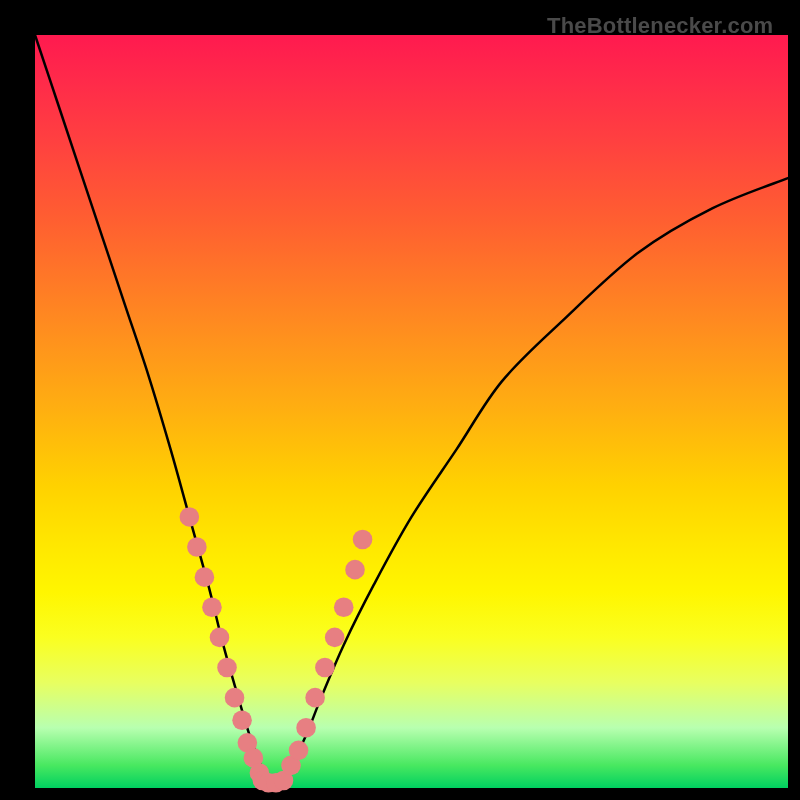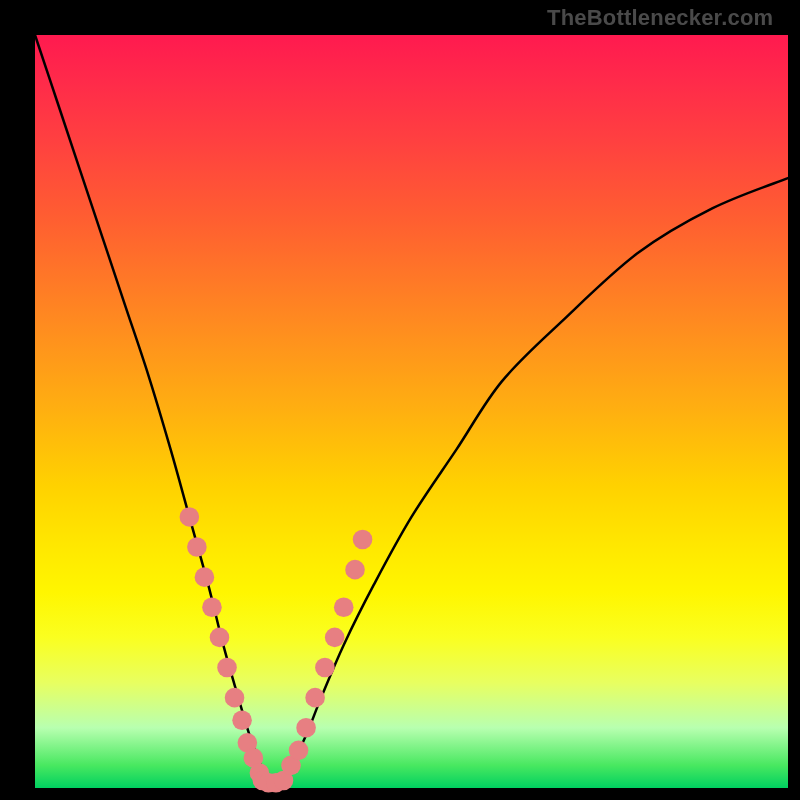--- a/index.html
+++ b/index.html
@@ -48,21 +48,21 @@
     position: absolute;
     top: 0;
     left: 0;
   }
 </style>
 </head>
 <body>
 
 <div class="frame">
   <div class="plot-area" id="plot" style="left: 35px; top: 35px; width: 753px; height: 753px;"></div>
-  <div class="watermark" id="wm" style="left: 547px; top: 5px; font-size: 22px; text-align: center;">TheBottlenecker.com</div>
+  <div class="watermark" id="wm" style="left: 547px; top: 13px; font-size: 22px; text-align: center;">TheBottlenecker.com</div>
   <svg class="curve" id="svg" width="800" height="800" viewBox="0 0 800 800">
       <path d="M 35 35 C 38.765 46.294999999999995, 50.06 80.17999999999998, 57.59 102.76999999999998 C 65.12 125.35999999999999, 72.65 147.95000000000005, 80.18 170.54000000000005 C 87.71000000000001 193.13000000000005, 95.24 215.72000000000003, 102.77 238.31 C 110.3 260.9, 117.83 283.49, 125.36 306.08 C 132.89 328.66999999999996, 140.42 350.00499999999994, 147.95 373.84999999999997 C 155.48 397.695, 163.6375 425.305, 170.54 449.15000000000003 C 177.4425 472.99500000000006, 183.08999999999997 494.3300000000001, 189.36499999999998 516.9200000000001 C 195.64 539.5100000000001, 202.5425 563.3549999999999, 208.19 584.6899999999999 C 213.8375 606.025, 218.23 626.105, 223.25 644.9300000000001 C 228.27 663.7550000000001, 233.91750000000002 682.58, 238.31 697.64 C 242.7025 712.6999999999999, 245.84 723.995, 249.605 735.29 C 253.36999999999998 746.5849999999999, 257.7625 757.88, 260.9 765.41 C 264.03749999999997 772.9399999999999, 265.92 777.96, 268.43 780.47 C 270.94 782.98, 272.19500000000005 782.98, 275.96000000000004 780.47 C 279.725 777.96, 286.00000000000006 772.9399999999999, 291.02000000000004 765.41 C 296.04 757.88, 301.06 746.5849999999999, 306.08 735.29 C 311.09999999999997 723.995, 314.865 712.6999999999999, 321.14 697.64 C 327.41499999999996 682.58, 334.94499999999994 663.7550000000001, 343.72999999999996 644.9300000000001 C 352.515 626.105, 362.555 606.025, 373.85 584.6899999999999 C 385.14500000000004 563.3549999999999, 397.695 539.5100000000001, 411.5 516.9200000000001 C 425.305 494.3300000000001, 441.62000000000006 471.74000000000007, 456.68000000000006 449.15000000000003 C 471.74000000000007 426.56, 484.29 402.71500000000003, 501.86 381.38 C 519.4300000000001 360.04499999999996, 539.51 342.47499999999997, 562.1 321.14 C 584.69 299.805, 612.3 272.19500000000005, 637.4 253.37000000000003 C 662.5 234.54500000000004, 687.6 220.74, 712.7 208.19 C 737.8000000000001 195.64, 775.45 183.08999999999997, 788 178.06999999999996" fill="none" stroke="#000" stroke-width="2.5" stroke-linecap="round"></path>
       <circle cx="189.36499999999998" cy="516.9200000000001" r="9.789000000000001" fill="#e77f82"></circle>
       <circle cx="196.895" cy="547.04" r="9.789000000000001" fill="#e77f82"></circle>
       <circle cx="204.425" cy="577.16" r="9.789000000000001" fill="#e77f82"></circle>
       <circle cx="211.95499999999998" cy="607.28" r="9.789000000000001" fill="#e77f82"></circle>
       <circle cx="219.48499999999999" cy="637.4" r="9.789000000000001" fill="#e77f82"></circle>
       <circle cx="227.01500000000001" cy="667.52" r="9.789000000000001" fill="#e77f82"></circle>
       <circle cx="234.54500000000002" cy="697.64" r="9.789000000000001" fill="#e77f82"></circle>
       <circle cx="242.07500000000002" cy="720.23" r="9.789000000000001" fill="#e77f82"></circle>

